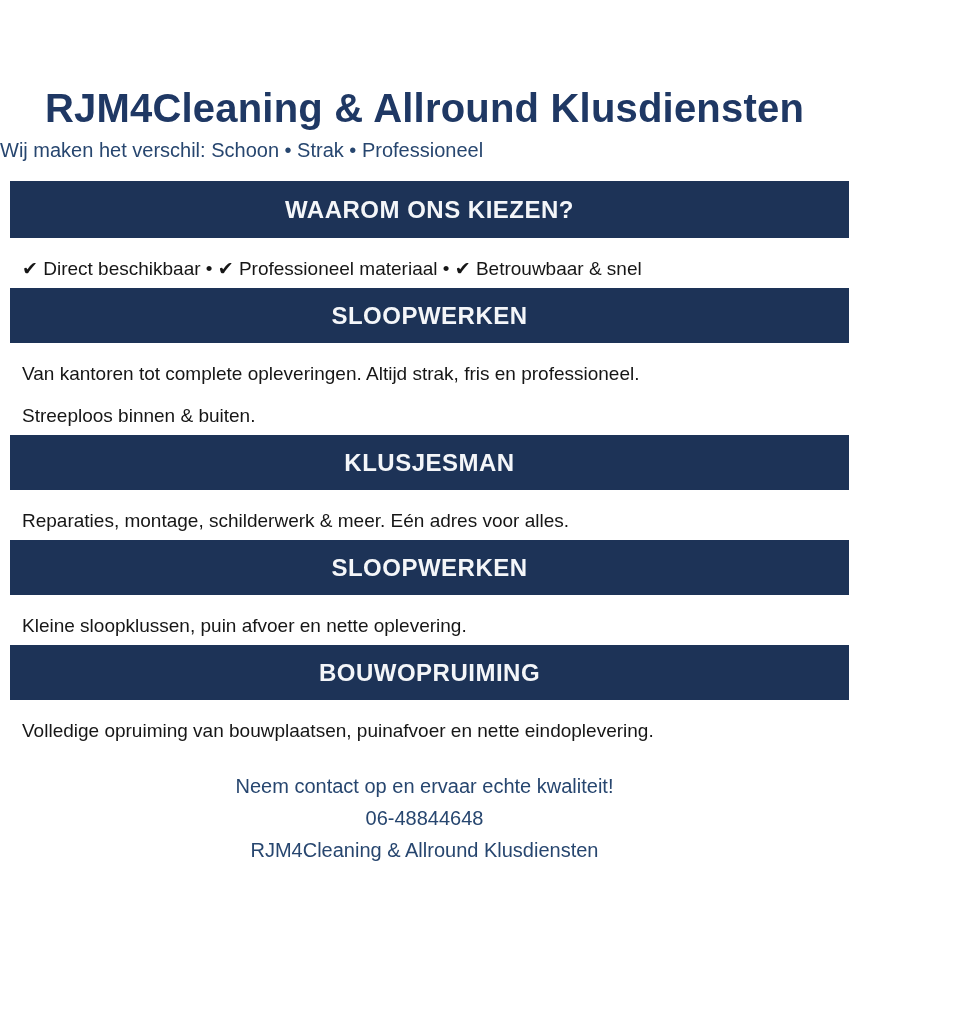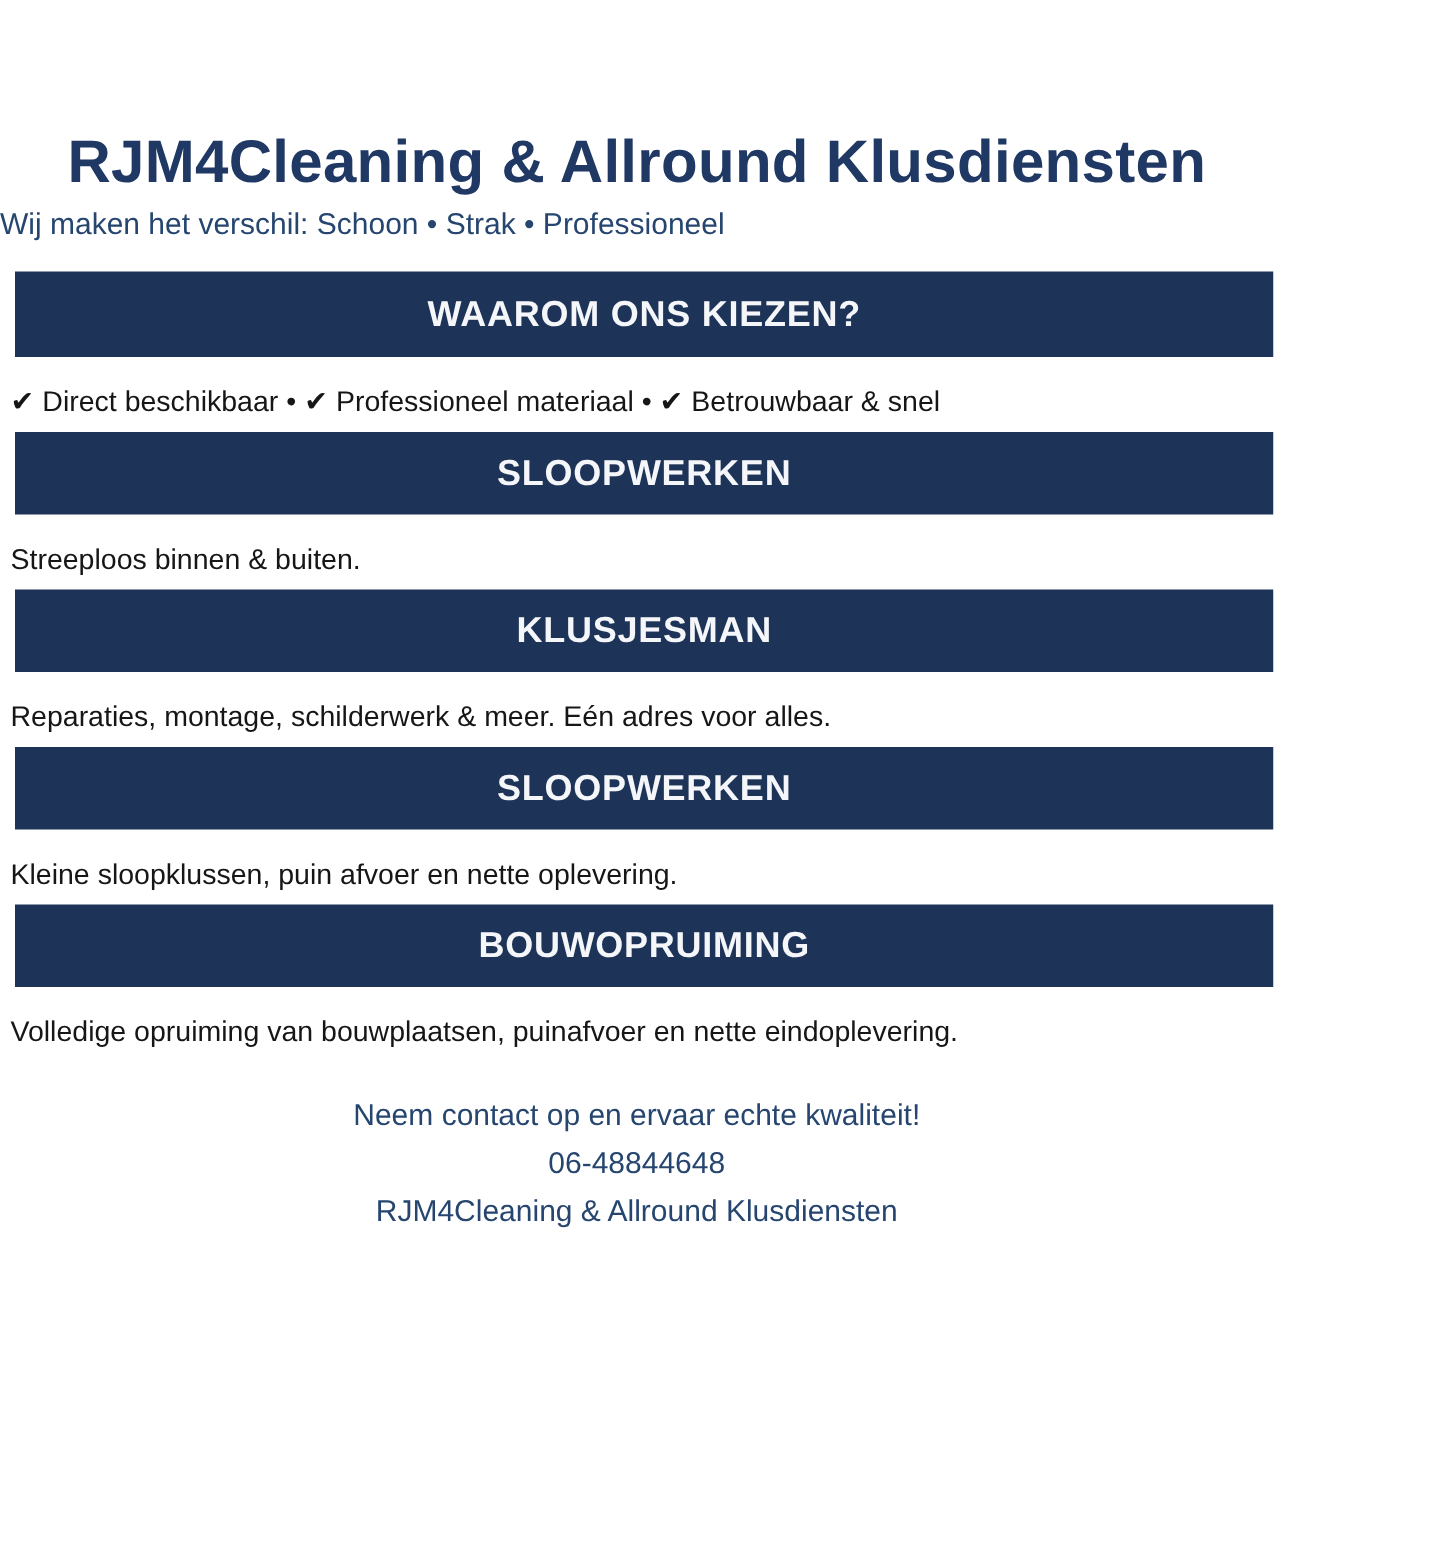--- a/index.html
+++ b/index.html
@@ -39,21 +39,21 @@
     font-size: 24px;
     font-weight: 700;
     letter-spacing: 0.5px;
   }
   .banner.first {
     margin-top: 19px;
     height: 57px;
   }
   .body-text {
     margin: 20px 0 8px 0;
-    padding-left: 7px;
+    padding-left: 22px;
     font-size: 19px;
     line-height: 22px;
     color: #161616;
   }
   .footer {
     margin-top: 32px;
     text-align: center;
     color: #27466f;
   }
   .footer-line {
@@ -72,20 +72,21 @@
   <p class="subtitle">Wij maken het verschil: Schoon • Strak • Professioneel</p>
 
   <div class="banner first">
     <span>WAAROM ONS KIEZEN?</span>
   </div>
   <p class="body-text">✔ Direct beschikbaar • ✔ Professioneel materiaal • ✔ Betrouwbaar &amp; snel</p>
 
   <div class="banner">
     <span>SLOOPWERKEN</span>
   </div>
+  <p class="body-text">Van kantoren tot complete opleveringen. Altijd strak, fris en professioneel.</p>
 
   <p class="body-text">Streeploos binnen &amp; buiten.</p>
 
   <div class="banner">
     <span>KLUSJESMAN</span>
   </div>
   <p class="body-text">Reparaties, montage, schilderwerk &amp; meer. Eén adres voor alles.</p>
 
   <div class="banner">
     <span>SLOOPWERKEN</span>

